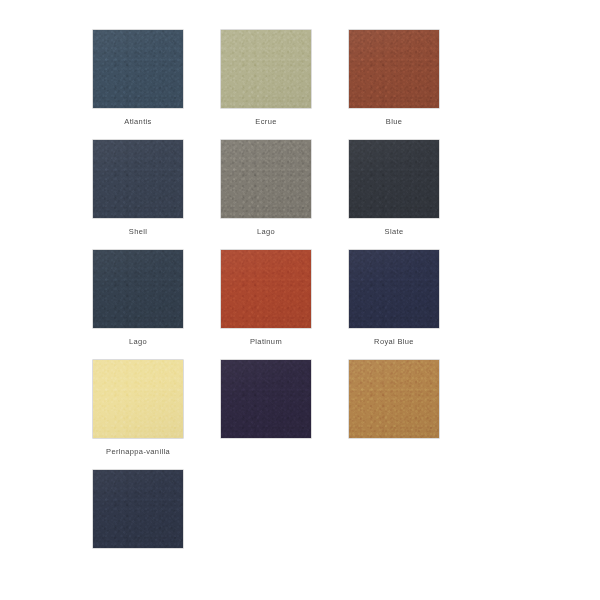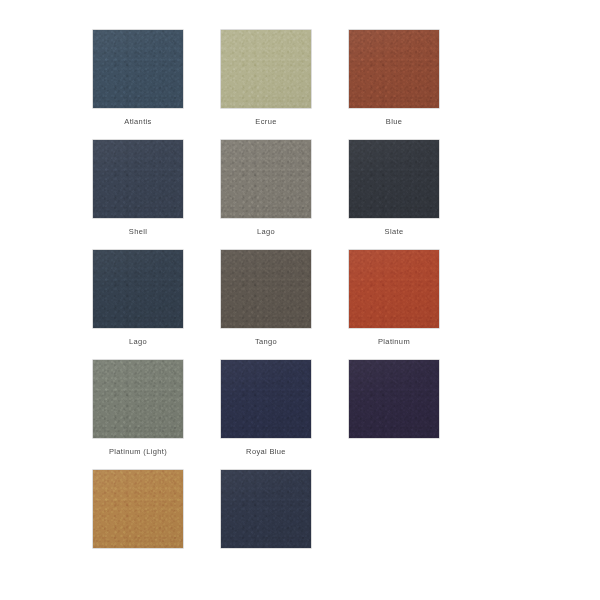--- a/index.html
+++ b/index.html
@@ -154,50 +154,42 @@
       </div>
       <div class="swatch-cell">
         <div class="swatch-chip" style="background-color: rgb(51, 63, 77);">
           <div class="veins"></div>
           <div class="grain"></div>
           <div class="sheen"></div>
         </div>
         <div class="swatch-label">Lago</div>
       </div>
       <div class="swatch-cell">
-        <div class="swatch-chip" style="background-color: rgb(93, 86, 78);">
-          <div class="veins"></div>
-          <div class="grain"></div>
-          <div class="sheen"></div>
-        </div>
-        <div class="swatch-label">Tango</div>
-      </div>
-      <div class="swatch-cell">
         <div class="swatch-chip" style="background-color: rgb(171, 70, 45);">
           <div class="veins"></div>
           <div class="grain"></div>
           <div class="sheen"></div>
         </div>
         <div class="swatch-label">Platinum</div>
       </div>
       <div class="swatch-cell">
-        <div class="swatch-chip" style="background-color: rgb(120, 125, 114);">
-          <div class="veins"></div>
-          <div class="grain"></div>
-          <div class="sheen"></div>
-        </div>
-        <div class="swatch-label">Platinum (Light)</div>
-      </div>
-      <div class="swatch-cell">
         <div class="swatch-chip" style="background-color: rgb(43, 48, 73);">
           <div class="veins"></div>
           <div class="grain"></div>
           <div class="sheen"></div>
         </div>
         <div class="swatch-label">Royal Blue</div>
+      </div>
+      <div class="swatch-cell">
+        <div class="swatch-chip" style="background-color: rgb(238, 223, 156);">
+          <div class="veins"></div>
+          <div class="grain"></div>
+          <div class="sheen"></div>
+        </div>
+        <div class="swatch-label">Perlnappa-vanilla</div>
       </div>
       <div class="swatch-cell">
         <div class="swatch-chip" style="background-color: rgb(46, 39, 64);">
           <div class="veins"></div>
           <div class="grain"></div>
           <div class="sheen"></div>
         </div>
       </div>
       <div class="swatch-cell">
         <div class="swatch-chip" style="background-color: rgb(178, 131, 74);">

